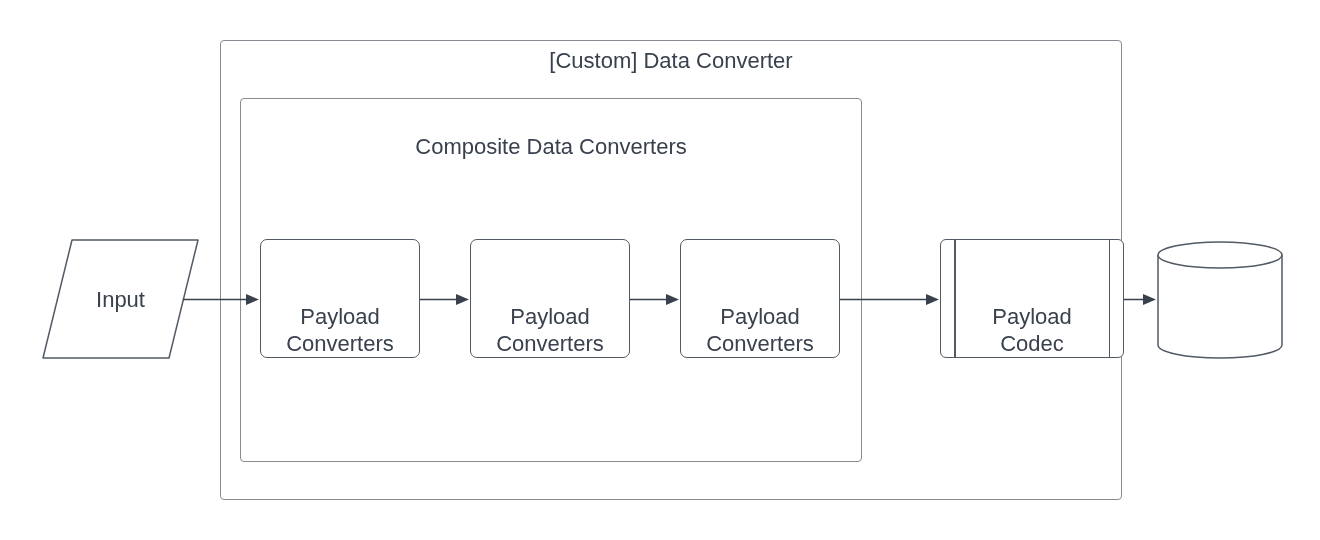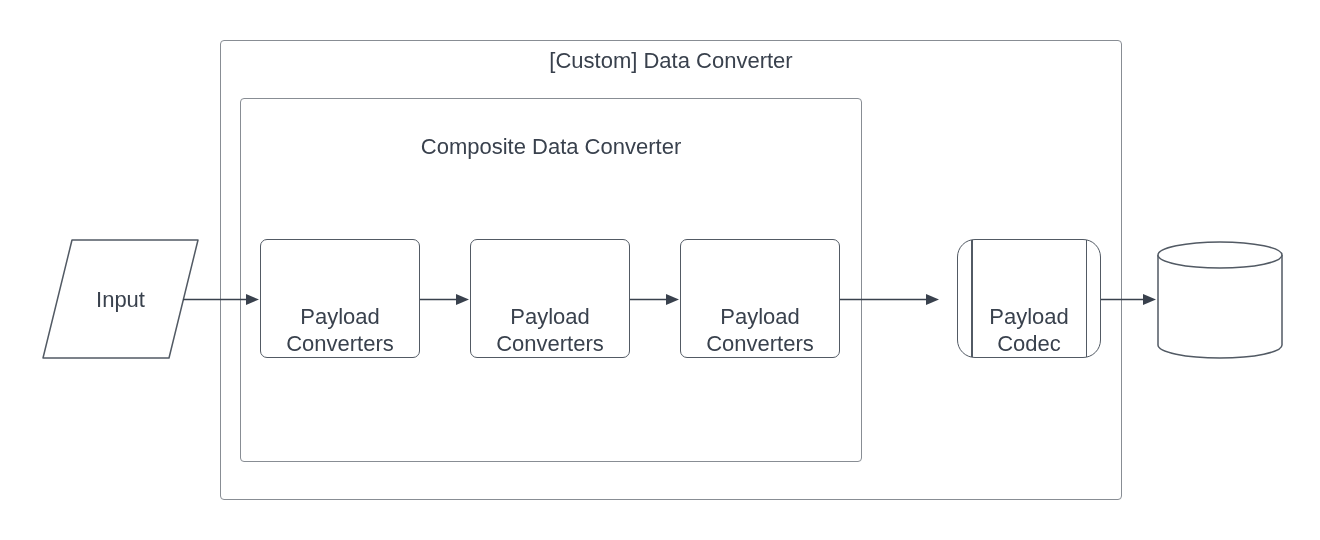--- a/index.html
+++ b/index.html
@@ -43,21 +43,21 @@
 </head>
 <body>
 
 <div class="canvas">
 
   <div class="container" style="left:220px;top:40px;width:900px;height:458px;">
     <div class="container-title" style="top:6px;">[Custom] Data Converter</div>
   </div>
 
   <div class="container" style="left:240px;top:98px;width:620px;height:362px;">
-    <div class="container-title" style="top:34px;">Composite Data Converter</div>
+    <div class="container-title" style="top:34px;">Composite Data Converters</div>
   </div>
 
   <svg class="layer" width="1320" height="540" viewBox="0 0 1320 540">
 
     <path class="shape" d="M72 240 L198 240 L169 358 L43 358 Z"></path>
 
     <path class="shape" d="M1158 255 L1158 345 A62 13 0 0 0 1282 345 L1282 255"></path>
     <ellipse class="shape" cx="1220" cy="255" rx="62" ry="13"></ellipse>
 
     <g>
@@ -93,20 +93,20 @@
   </div>
 
   <div class="node" style="left:470px;top:239px;width:160px;height:119px;">
     <span>Payload Converters</span>
   </div>
 
   <div class="node" style="left:680px;top:239px;width:160px;height:119px;">
     <span>Payload Converters</span>
   </div>
 
-  <div class="node" style="left:940px;top:239px;width:144px;height:119px;border-radius:18px;margin-left:17px;">
+  <div class="node" style="left:940px;top:239px;width:184px;height:119px;border-radius:6px;">
     <span class="codec-line left"></span>
     <span>Payload Codec</span>
     <span class="codec-line right"></span>
   </div>
 
 
 </div>
 
 </body></html>

